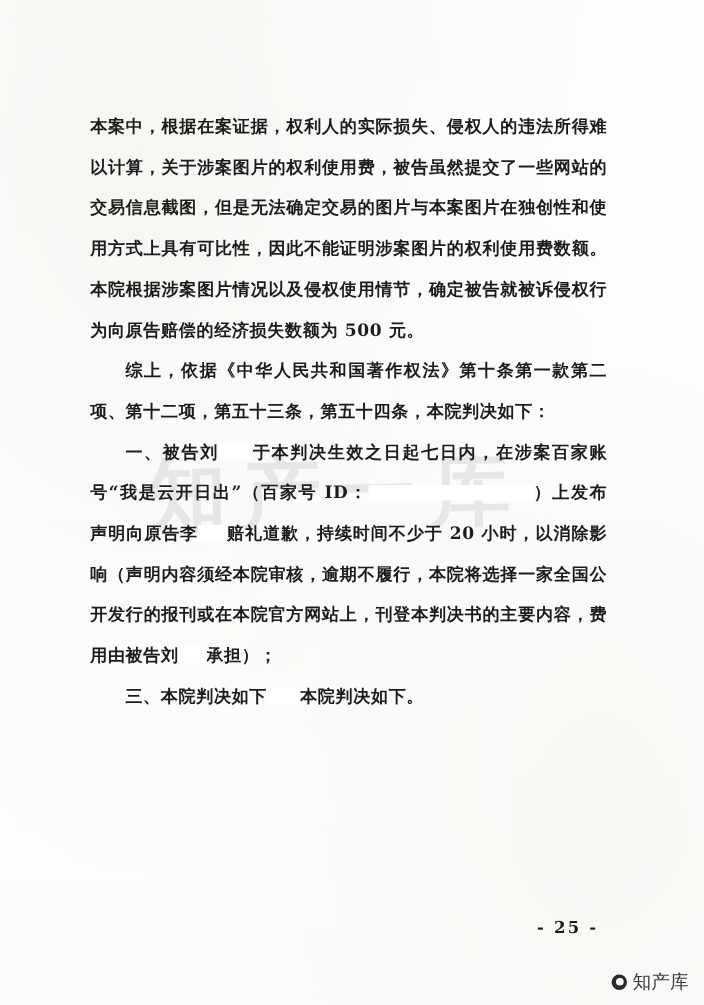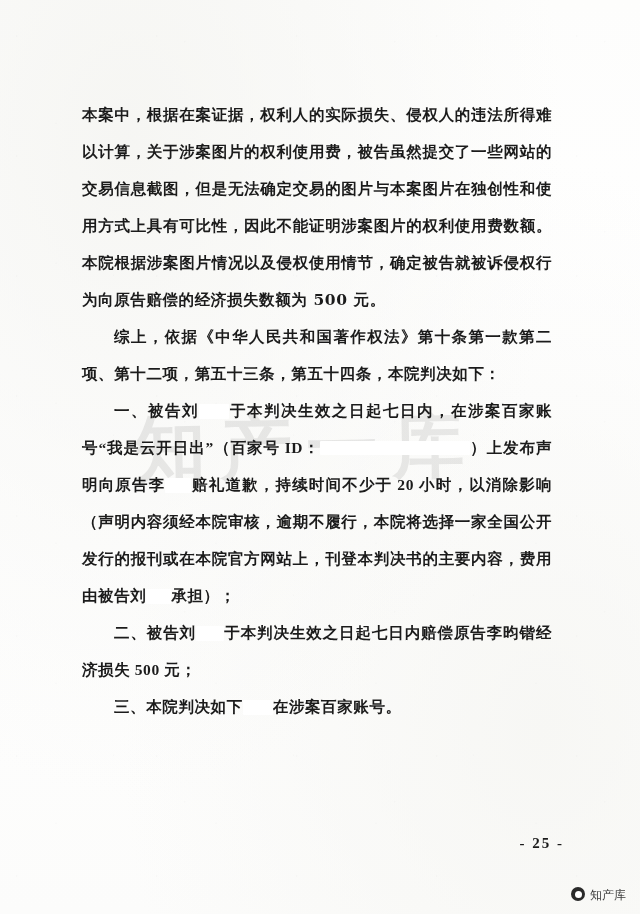--- a/index.html
+++ b/index.html
@@ -33,21 +33,20 @@
     font-size: 15.5px;
     line-height: 37px;
     color: #1b1b1b;
     letter-spacing: 0.6px;
     text-align: justify;
     margin: 0 0 0 0;
     font-weight: 600;
   }
   .para.indent {
     text-indent: 32px;
-    font-family: Liberation Serif, serif;
   }
   .redact {
     display: inline-block;
     background: #ffffff;
     border-radius: 1px;
     vertical-align: middle;
     position: relative;
     top: -1px;
     box-shadow: 0 0 0 0 rgba(0,0,0,0);
   }
@@ -70,35 +69,35 @@
     color: rgba(60,60,60,0.10);
     letter-spacing: 14px;
     font-family: "DejaVu Serif", "Liberation Serif", serif;
     pointer-events: none;
     user-select: none;
     white-space: nowrap;
     transform: rotate(-1deg);
   }
   .page-number {
     position: absolute;
-    right: 76px;
+    right: 96px;
     bottom: 62px;
     font-size: 15px;
     color: #1b1b1b;
     letter-spacing: 2px;
     font-weight: 600;
-    font-family: Liberation Serif, serif;
   }
   .footer-badge {
     position: absolute;
     right: 14px;
     bottom: 10px;
     display: flex;
+    align-items: center;
     gap: 5px;
-    font-size: 12px;
+    font-size: 17px;
     color: #3a3a3a;
     font-family: "Liberation Sans", sans-serif;
   }
   .footer-badge .logo {
     width: 14px;
     height: 14px;
     border-radius: 50%;
     background: #2a2a2a;
     display: inline-block;
     position: relative;
@@ -135,23 +134,22 @@
   <div class="watermark">知产一库</div>
 
   <div class="doc-body">
 
     <p class="para">本案中，根据在案证据，权利人的实际损失、侵权人的违法所得难以计算，关于涉案图片的权利使用费，被告虽然提交了一些网站的交易信息截图，但是无法确定交易的图片与本案图片在独创性和使用方式上具有可比性，因此不能证明涉案图片的权利使用费数额。本院根据涉案图片情况以及侵权使用情节，确定被告就被诉侵权行为向原告赔偿的经济损失数额为 500 元。</p>
 
     <p class="para indent">综上，依据《中华人民共和国著作权法》第十条第一款第二项、第十二项，第五十三条，第五十四条，本院判决如下：</p>
 
     <p class="para indent"><span>一、被告刘</span><span class="redact w1"></span><span>于本判决生效之日起七日内，在涉案百家账号“我是云开日出”（百家号 ID：</span><span class="redact wide"></span><span>）上发布声明向原告李</span><span class="redact w2"></span><span>赔礼道歉，持续时间不少于 20 小时，以消除影响（声明内容须经本院审核，逾期不履行，本院将选择一家全国公开发行的报刊或在本院官方网站上，刊登本判决书的主要内容，费用由被告刘</span><span class="redact w3"></span><span>承担）；</span></p>
 
-    <p class="para indent"><span>二、被告刘</span><span class="redact w4"></span><span>于本判决生效之日起七日内赔偿原告李昀锴经济损失 500 元；</span></p>
 
-    <p class="para indent"><span>三、本院判决如下</span><span class="redact w5"></span><span>在涉案百家账号。</span></p>
+    <p class="para indent"><span>三、本院判决如下</span><span class="redact w5"></span><span>本院判决如下。</span></p>
 
   </div>
 
   <div class="page-number">- 25 -</div>
 
   <div class="footer-badge">
     <span class="logo"></span>
     <span>知产库</span>
   </div>
 

